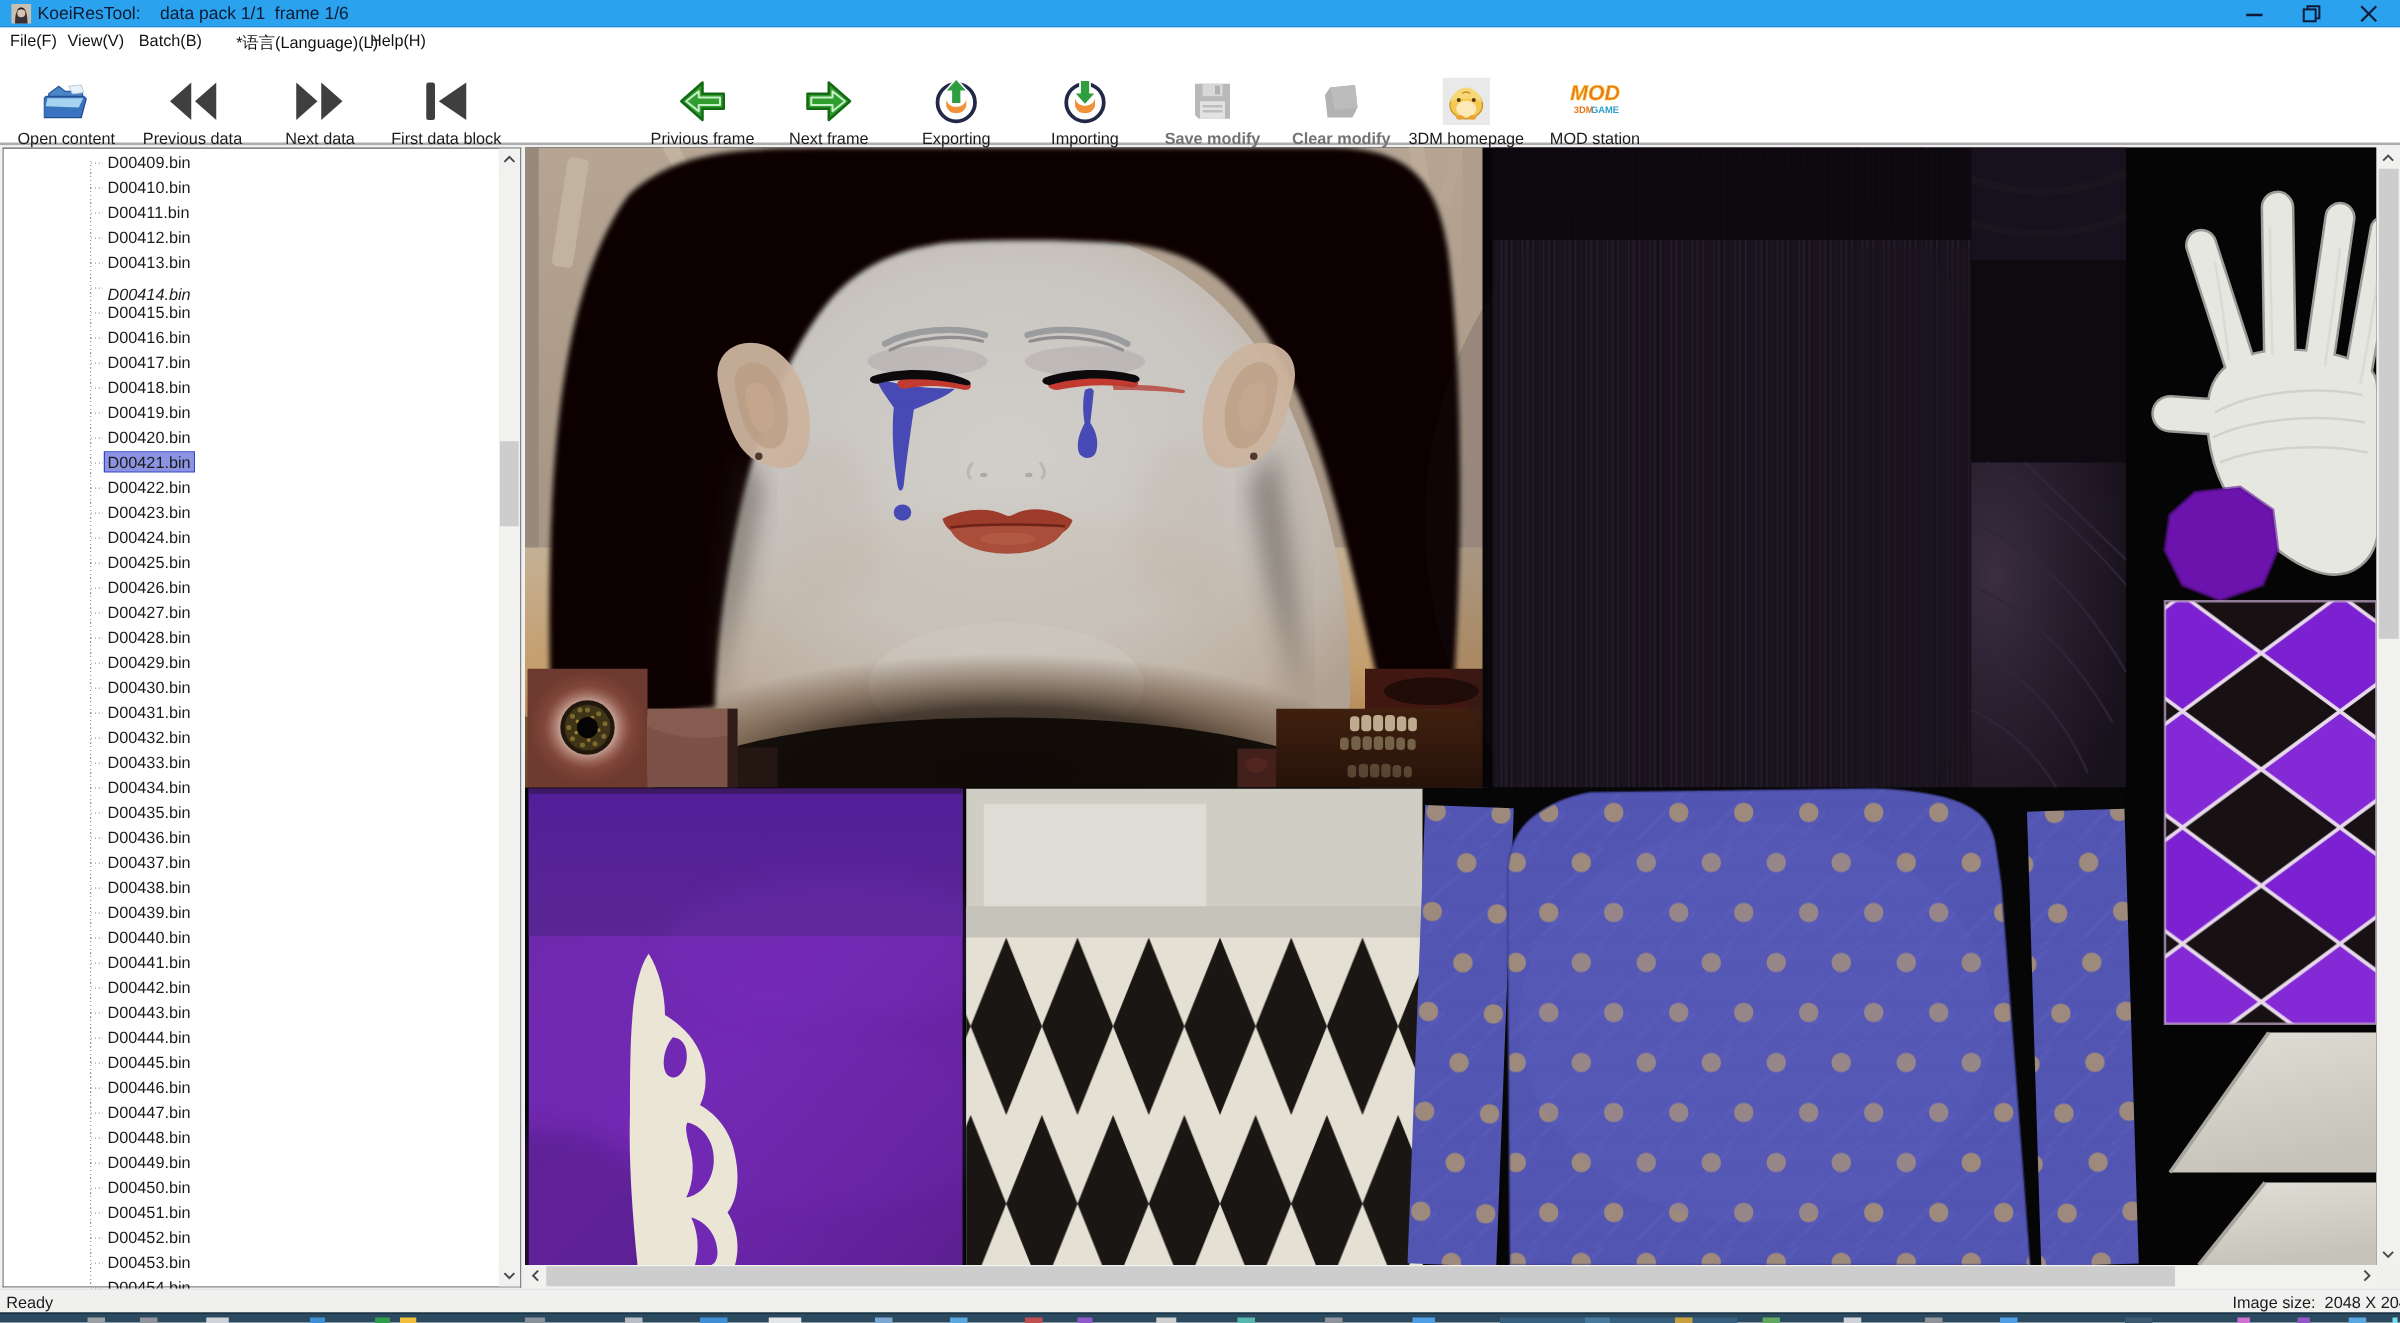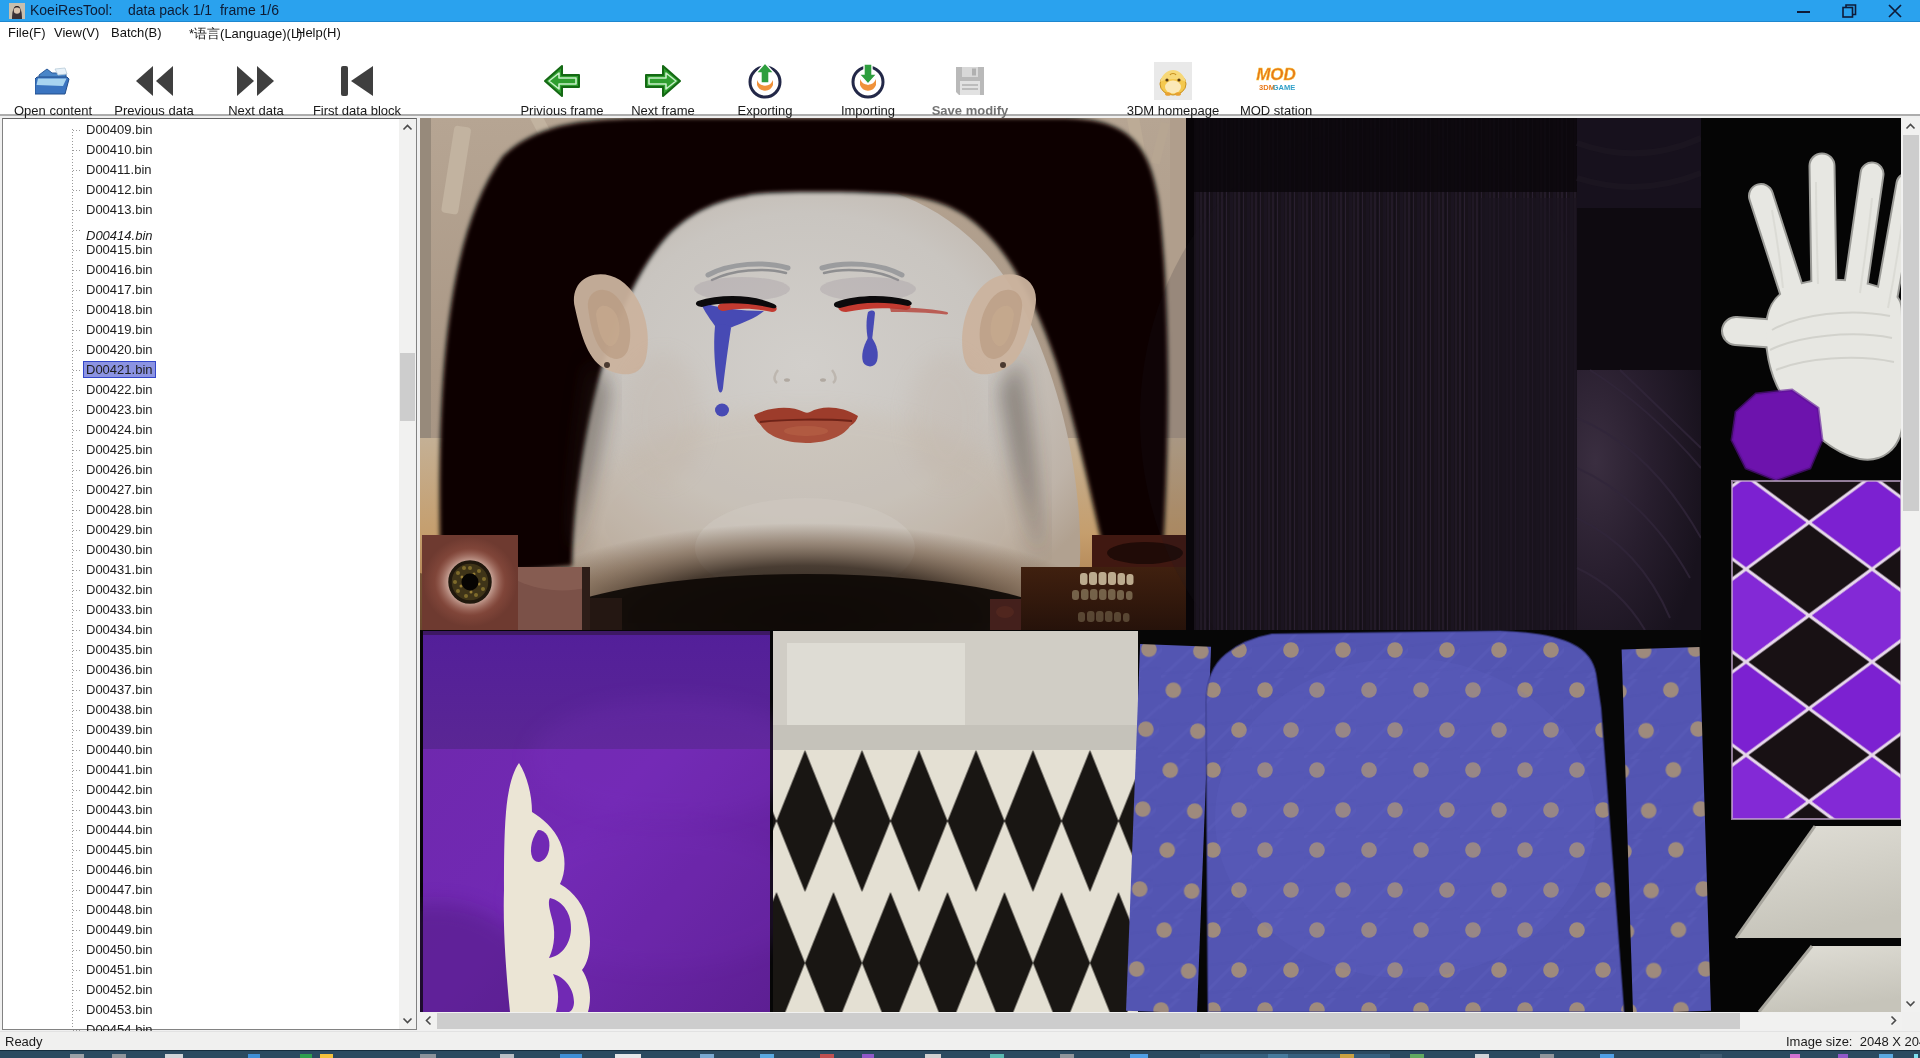--- a/index.html
+++ b/index.html
@@ -143,20 +143,29 @@
         <svg width="34" height="34" viewBox="0 0 34 34">
       <path d="M3,3 L31,3 L31,31 L6,31 L3,28 Z" fill="#b9b9b9"></path>
       <rect x="9" y="3" width="16" height="10" fill="#d8d8d8"></rect>
           <rect x="19" y="4.5" width="4" height="7" fill="#b0b0b0"></rect>
       <rect x="7" y="17" width="20" height="14" fill="#e2e2e2"></rect>
       <rect x="9" y="20" width="16" height="2" fill="#bdbdbd"></rect>
           <rect x="9" y="24" width="16" height="2" fill="#bdbdbd"></rect>
     </svg>
       </div>
     <div class="tlabel dis">Save modify</div>
+  </div>
+  <div class="tool" style="left:1013px;">
+    <div class="ticon">
+        <svg width="34" height="34" viewBox="0 0 34 34">
+      <path d="M8,6 L28,4 L30,22 L26,30 L6,30 L4,12 Z" fill="#b2b2b2"></path>
+      <path d="M8,6 L28,4 L30,22 L12,24 Z" fill="#bcbcbc"></path>
+    </svg>
+      </div>
+    <div class="tlabel dis">Clear modify</div>
   </div>
   <div class="tool" style="left:1113px;">
     <div class="ticon">
         <svg width="38" height="38" viewBox="0 0 38 38">
       <rect x="0" y="0" width="38" height="38" fill="#e9e9e9"></rect>
       <ellipse cx="19" cy="22" rx="13" ry="11" fill="#f4c84e" stroke="#c89020" stroke-width="1"></ellipse>
       <path d="M6,20 C8,12 14,8 19,8 C24,8 30,12 32,20 C26,16 12,16 6,20 Z" fill="#f7d878"></path>
       <ellipse cx="19" cy="25" rx="8" ry="6.5" fill="#fbe9b8"></ellipse>
       <circle cx="13" cy="18" r="1.6" fill="#5a3a10"></circle>
           <circle cx="25" cy="18" r="1.6" fill="#5a3a10"></circle>

